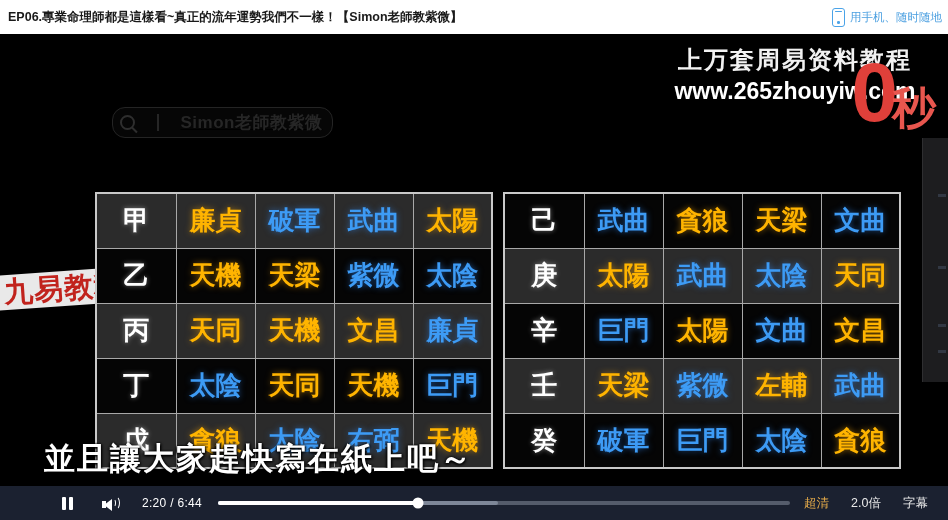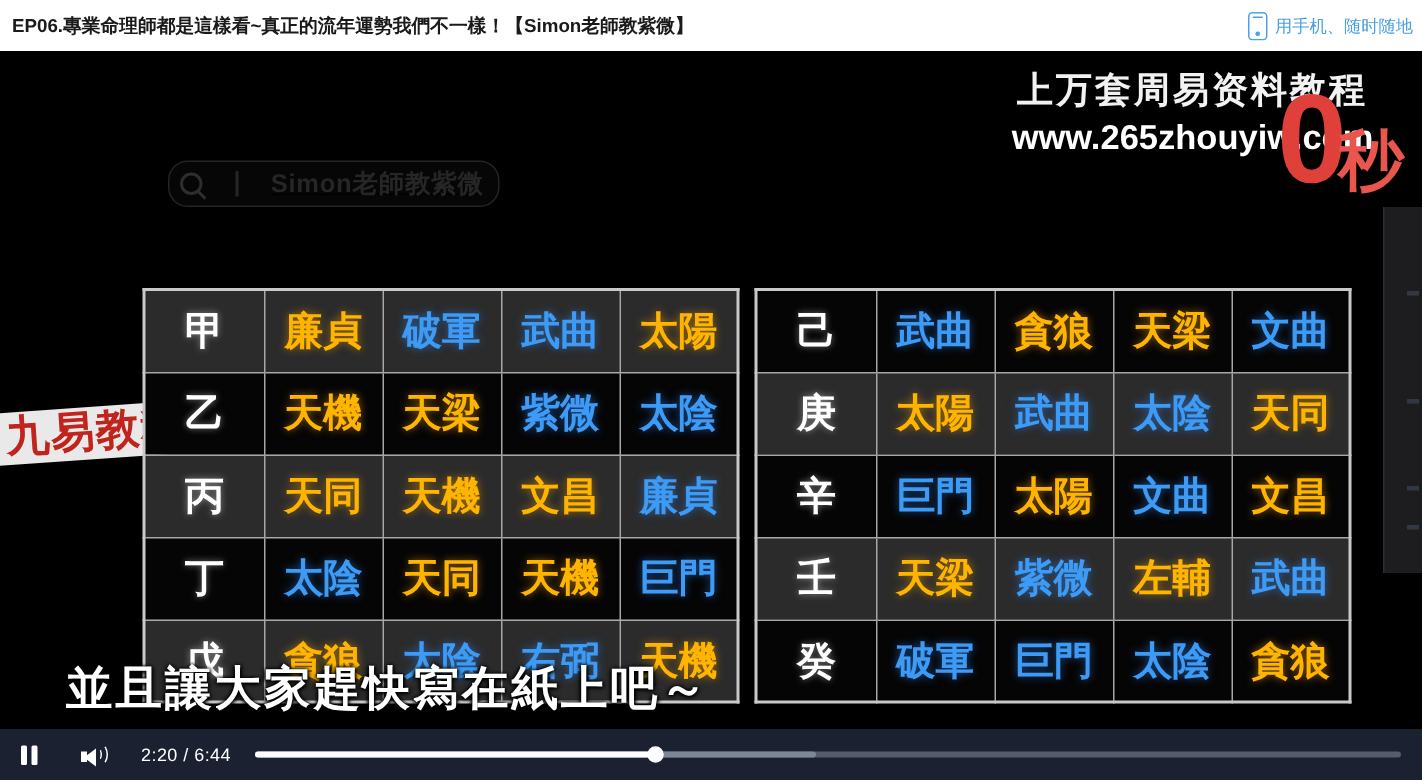--- a/index.html
+++ b/index.html
@@ -152,21 +152,21 @@
   }
   .side-panel .stub {
     position: absolute; right: 2px; width: 8px; height: 3px;
     background: #3a4150; opacity: .75;
   }
 
   
   .controls {
     position: absolute; left: 0; bottom: 0; width: 948px; height: 34px;
     background: #1b2130;
-    display: flex; align-items: center;
+    display: flex; align-items: center; padding-left: 48px;
   }
   .ctrl-btn {
     display: flex; align-items: center; justify-content: center;
     flex: 0 0 auto; cursor: pointer;
   }
   .pause-icon { width: 36px; height: 34px; position: relative; }
   .pause-icon::before, .pause-icon::after {
     content: ""; position: absolute; top: 11px; width: 4px; height: 13px;
     background: #ffffff; border-radius: 1px;
   }
@@ -365,15 +365,20 @@
     <div class="time">2:20 / 6:44</div>
 
     <div class="progress-wrap">
       <div class="progress-track">
         <div class="progress-buffer" id="bufBar" style="width: 49%;"></div>
         <div class="progress-played" id="playedBar" style="width: 35%;"></div>
         <div class="progress-handle" id="playHandle" style="left: 35%;"></div>
       </div>
     </div>
 
+    <div class="ctrl-right">
+      <span class="ctrl-text active">超清</span>
+      <span class="ctrl-text">2.0倍</span>
+      <span class="ctrl-text">字幕</span>
+    </div>
   </div>
 
 </div>
 
 </body></html>

